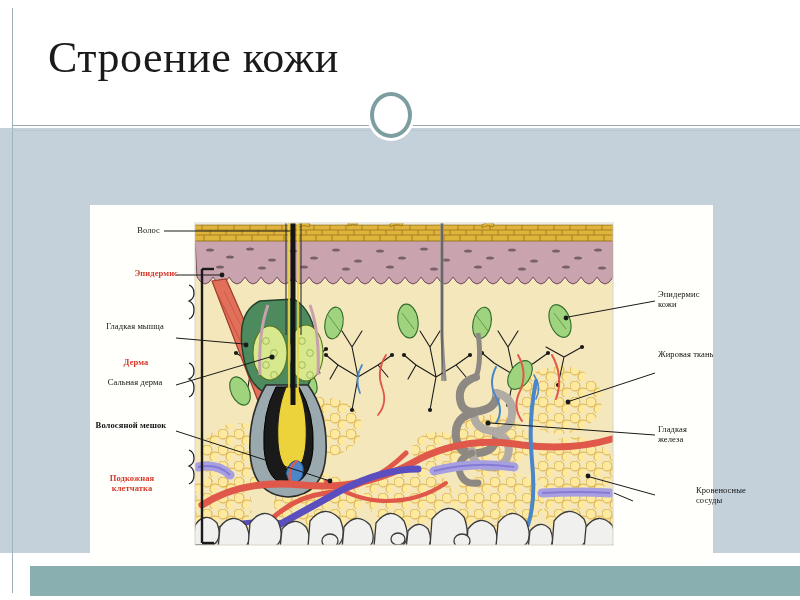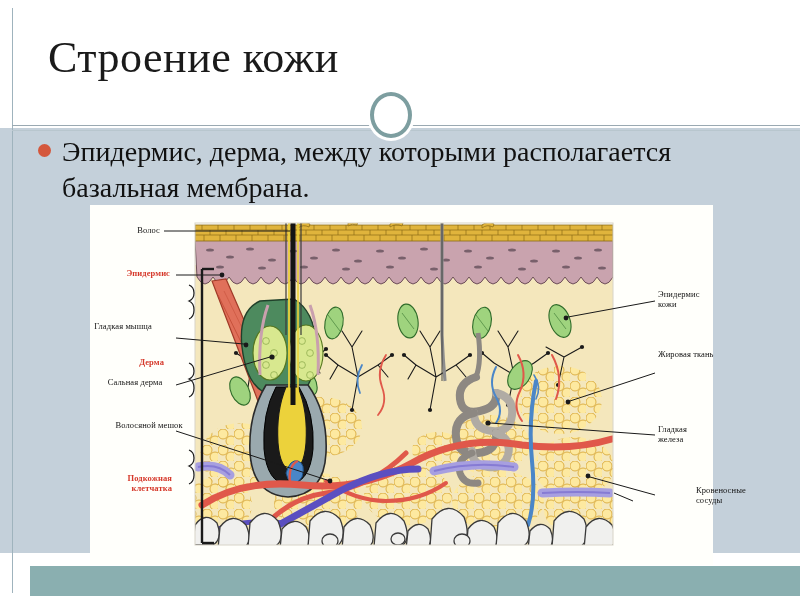--- a/index.html
+++ b/index.html
@@ -72,44 +72,40 @@
     background:#86efac;
   }
   .diagram{
     position:absolute;left:0;top:0;width:623px;height:360px;
   }
   .lbl{
     position:absolute;font-family:"Liberation Serif", serif;
     font-size:8.5px;line-height:1.22;color:#111;text-align:center;
     letter-spacing:0.1px;
   }
-  .lbl.red{color:#d6392b;font-weight:bold;text-align:right;}
+  .lbl.red{color:#d6392b;font-weight:bold;}
   .lbl.r{text-align:left;}
   .lbl.l{text-align:right;}
 </style>
 </head>
 <body>
 
 <div id="slide">
 
   <div class="bg-body"></div>
   <div class="bg-title"></div>
   <div class="bg-bottom"></div>
   <div class="bottom-band"></div>
   <div class="edge-left"></div>
   <div class="divider"></div>
   <div class="divider2"></div>
 
   <div class="title">Строение кожи</div>
   <div class="ring"></div>
 
-  <div class="bullet-row">
-    <div class="bullet-dot"></div>
-    <div class="bullet-text">Эпидермис, дерма, между которыми располагается базальная мембрана.</div>
-  </div>
 
   <div class="img-panel">
     <svg class="diagram" viewBox="0 0 623 360">
       <defs>
         <clipPath id="bodyClip">
             <rect x="105" y="18" width="418" height="322"></rect>
           </clipPath>
         <pattern id="fatPat" width="16" height="16" patternUnits="userSpaceOnUse">
           <circle cx="5" cy="5" r="5" fill="#fde9a0" stroke="#d9a93a" stroke-width="0.9"></circle>
           <circle cx="13" cy="12" r="5" fill="#fde9a0" stroke="#d9a93a" stroke-width="0.9"></circle>
@@ -454,25 +450,25 @@
       </g>
 
       <g stroke="#1a1a1a" stroke-width="1.2" fill="none">
         <path d="M99,80 q5,2 5,8 q0,6 -5,8 q5,2 5,9 q0,7 -5,9"></path>
         <path d="M99,158 q5,2 5,8 q0,6 -5,8 q5,2 5,9 q0,7 -5,9"></path>
         <path d="M99,245 q5,2 5,8 q0,6 -5,8 q5,2 5,9 q0,7 -5,9"></path>
       </g>
     </svg>
 
     <div class="lbl l" style="left:2px;top:20px;width:68px;">Волос</div>
-    <div class="lbl l red" style="left:4px;top:63px;width:76px;">Эпидермис</div>
-    <div class="lbl" style="left:0;top:116px;width:66px;">Гладкая мышца</div>
+    <div class="lbl l red" style="left:12px;top:63px;width:76px;">Эпидермис</div>
+    <div class="lbl" style="left:12px;top:116px;width:66px;">Гладкая мышца</div>
     <div class="lbl red" style="left:18px;top:152px;width:56px;">Дерма</div>
     <div class="lbl" style="left:12px;top:172px;width:66px;">Сальная дерма</div>
-    <div class="lbl" style="left:22px;top:215px;width:74px;">Волосяной мешок</div>
+    <div class="lbl" style="left:4px;top:215px;width:74px;font-weight:bold;">Волосяной мешок</div>
     <div class="lbl red" style="left:2px;top:268px;width:80px;">Подкожная клетчатка</div>
 
     <div class="lbl r" style="left:568px;top:84px;width:56px;">Эпидермис кожи</div>
     <div class="lbl r" style="left:568px;top:144px;width:56px;">Жировая ткань</div>
     <div class="lbl r" style="left:568px;top:219px;width:56px;">Гладкая железа</div>
     <div class="lbl r" style="left:566px;top:280px;width:58px;margin-left:40px;">Кровеносные сосуды</div>
   </div>
 
 </div>
 

